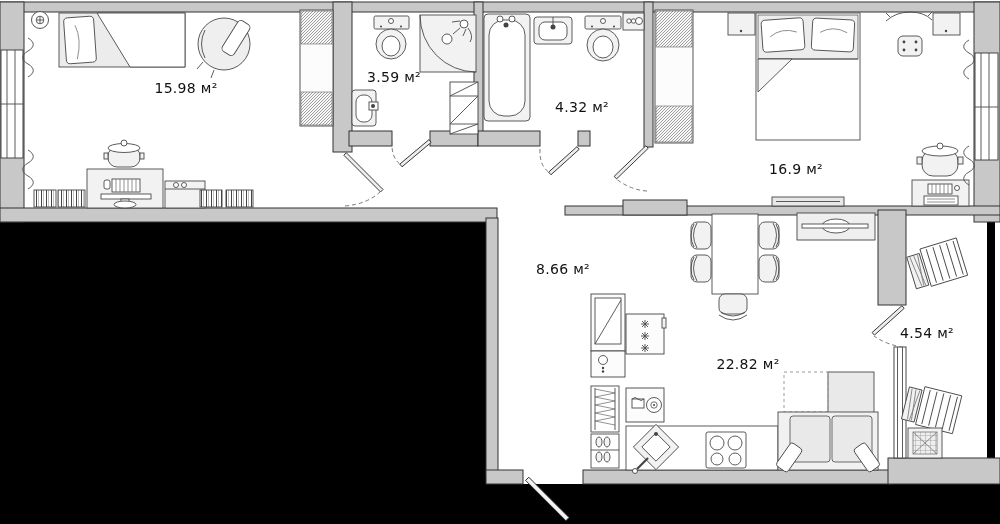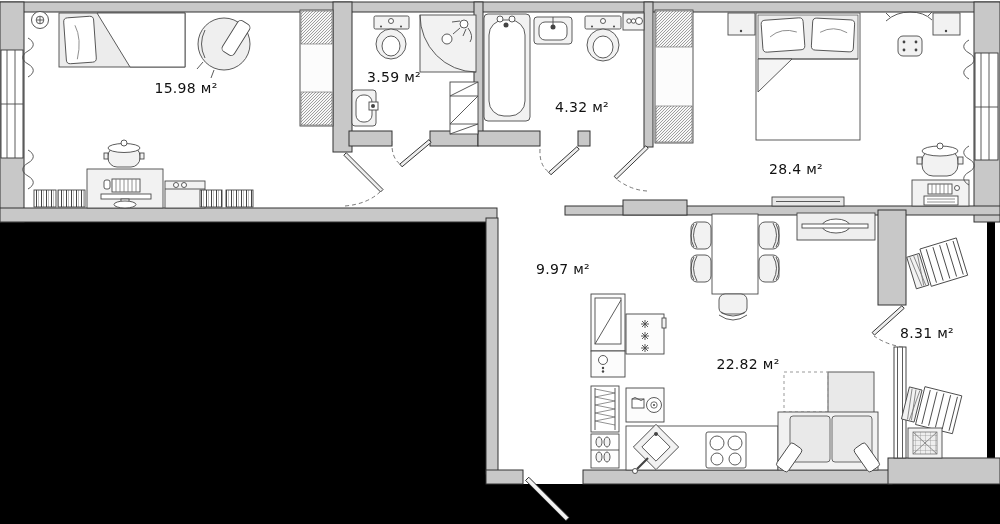--- a/index.html
+++ b/index.html
@@ -406,17 +406,17 @@
     </g>
     <g>
       <rect x="525" y="479" width="4.5" height="57" transform="rotate(-45 527 479)" fill="#f2f2f2" stroke="#222" stroke-width=".9"></rect>
     </g>
   </g>
 </svg>
 
   <div class="room-label" style="left:186px;top:88px">15.98 м²</div>
   <div class="room-label" style="left:394px;top:77px">3.59 м²</div>
   <div class="room-label" style="left:582px;top:107px">4.32 м²</div>
-  <div class="room-label" style="left:796px;top:169px">28.4 м²</div>
-  <div class="room-label" style="left:563px;top:269px">9.97 м²</div>
+  <div class="room-label" style="left:796px;top:169px">16.9 м²</div>
+  <div class="room-label" style="left:563px;top:269px">8.66 м²</div>
   <div class="room-label" style="left:748px;top:364px">22.82 м²</div>
-  <div class="room-label" style="left:927px;top:333px">8.31 м²</div>
+  <div class="room-label" style="left:927px;top:333px">4.54 м²</div>
 </div>
 
 </body></html>

